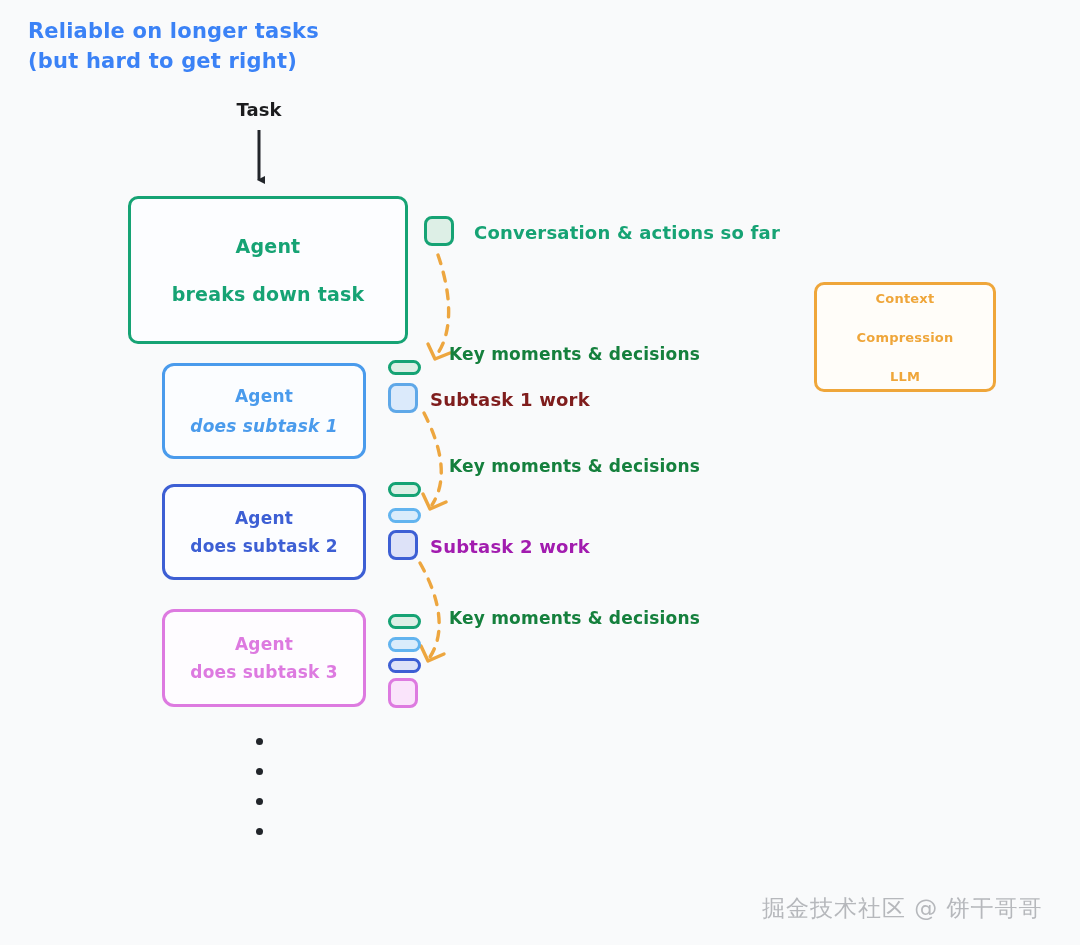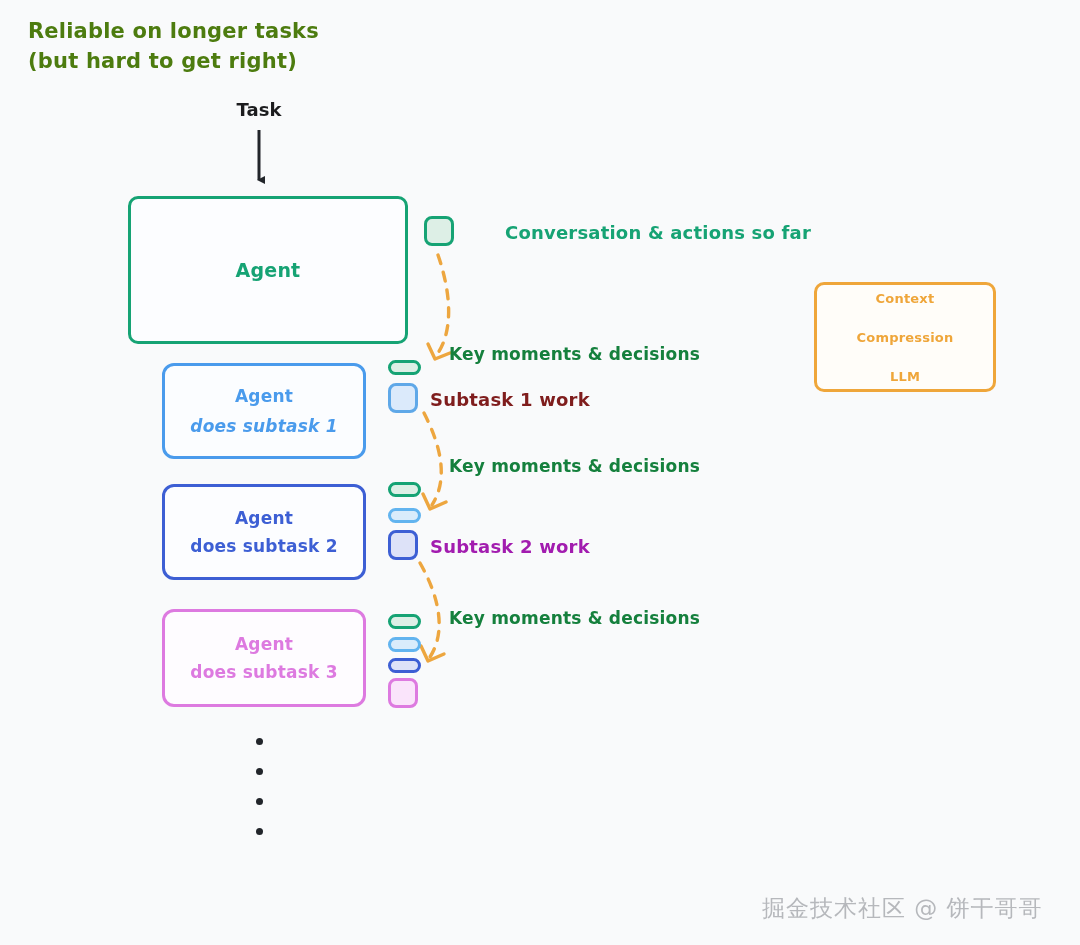--- a/index.html
+++ b/index.html
@@ -21,21 +21,21 @@
     width: 1080px;
     height: 945px;
   }
   .abs { position: absolute; }
 
   
   .title {
     left: 28px;
     top: 16px;
     width: 520px;
-    color: #4d7c0f;
+    color: #3b82f6;
     font-size: 21px;
     font-weight: 700;
     line-height: 30px;
     letter-spacing: 0.2px;
   }
   .title div { white-space: nowrap; }
 
   
   .task-label {
     left: 196px;
@@ -198,20 +198,21 @@
     <path d="M423,494 L430,509 L446,502" fill="none" stroke="#eda63f" stroke-width="3.4" stroke-linecap="round" stroke-linejoin="round"></path>
 
     <g stroke="#eda63f" stroke-width="3.4" fill="none" stroke-linecap="round" stroke-dasharray="9 9">
       <path d="M420,563 C440,598 446,632 430,657"></path>
     </g>
     <path d="M421,646 L428,661 L444,654" fill="none" stroke="#eda63f" stroke-width="3.4" stroke-linecap="round" stroke-linejoin="round"></path>
   </svg>
 
   <div class="abs agent-box box-main">
     <span class="ln">Agent</span>
+    <span class="ln">breaks down task</span>
   </div>
 
   <div class="abs agent-box box-s1">
     <span class="ln">Agent</span>
     <span class="ln">does subtask 1</span>
   </div>
 
   <div class="abs agent-box box-s2">
     <span class="ln">Agent</span>
     <span class="ln">does subtask 2</span>
@@ -222,21 +223,21 @@
     <span class="ln">does subtask 3</span>
   </div>
 
   <div class="abs agent-box box-llm">
     <span class="ln">Context</span>
     <span class="ln">Compression</span>
     <span class="ln">LLM</span>
   </div>
 
   <div class="abs chip chip-big c-green" style="left:424px; top:216px;"></div>
-  <div class="abs chip-label lbl-green" style="left:474px; top:222px;margin-left:31px;">Conversation &amp; actions so far</div>
+  <div class="abs chip-label lbl-green" style="left:474px; top:222px;">Conversation &amp; actions so far</div>
 
   <div class="abs chip chip-bar c-green" style="left:388px; top:360px;"></div>
   <div class="abs chip chip-big c-blue" style="left:388px; top:383px;"></div>
   <div class="abs chip-label lbl-blue" style="left:430px; top:389px;">Subtask 1 work</div>
   <div class="abs chip-label lbl-orange" style="left:449px; top:344px;">Key moments &amp; decisions</div>
 
   <div class="abs chip chip-bar c-green" style="left:388px; top:482px;"></div>
   <div class="abs chip chip-bar c-lblue" style="left:388px; top:508px;"></div>
   <div class="abs chip chip-big c-indigo" style="left:388px; top:530px;"></div>
   <div class="abs chip-label lbl-indigo" style="left:430px; top:536px;">Subtask 2 work</div>

